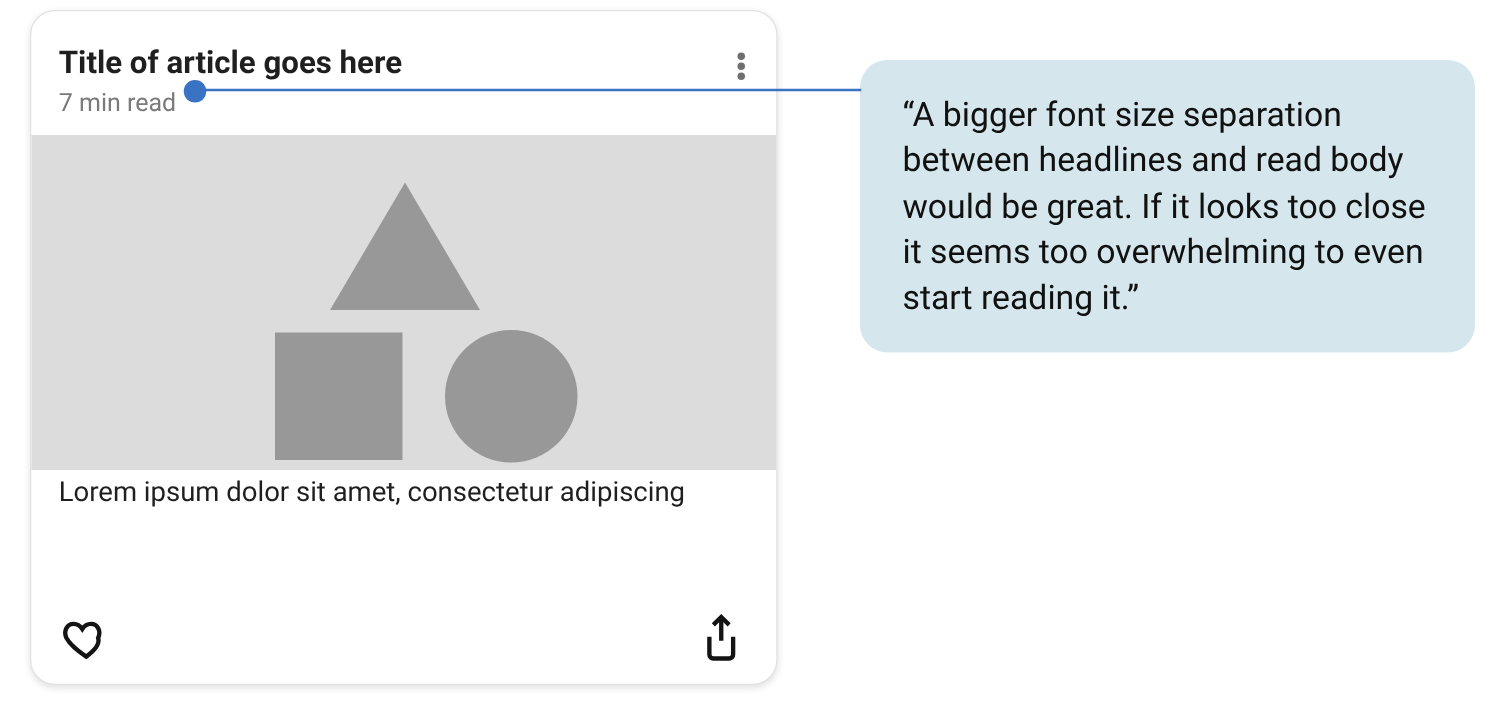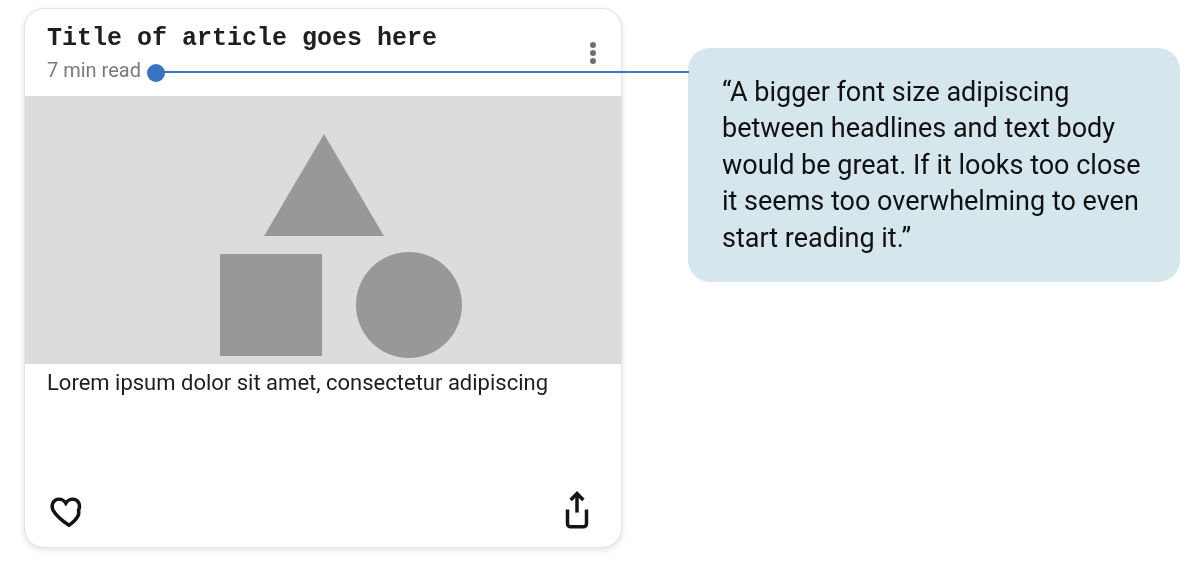--- a/index.html
+++ b/index.html
@@ -27,23 +27,22 @@
     overflow: hidden;
   }
   .card-head {
     padding: 14px 22px 10px 22px;
     position: relative;
   }
   .card-title {
     font-size: 25px;
     font-weight: 700;
     color: #1f1f1f;
-    margin: 0 40px 4px 0;
+    margin: 12px 40px 4px 0;
     line-height: 1.25;
-    font-family: Liberation Mono, monospace;
   }
   .card-meta {
     font-size: 20px;
     color: #7a7a7a;
     margin: 2px 0 0 0;
   }
   .more-btn {
     position: absolute;
     right: 6px;
     top: 22px;
@@ -168,13 +167,13 @@
         <path d="M12 2v12"></path>
         <path d="M8 6l4-4 4 4"></path>
         <path d="M6 12v9a2 2 0 0 0 2 2h8a2 2 0 0 0 2-2v-9"></path>
       </svg>
     </div>
   </div>
 </div>
 
 <div class="connector"></div>
 
-<div class="callout">“A bigger font size adipiscing between headlines and text body would be great. If it looks too close it seems too overwhelming to even start reading it.”</div>
+<div class="callout">“A bigger font size separation between headlines and read body would be great. If it looks too close it seems too overwhelming to even start reading it.”</div>
 
 </body></html>

